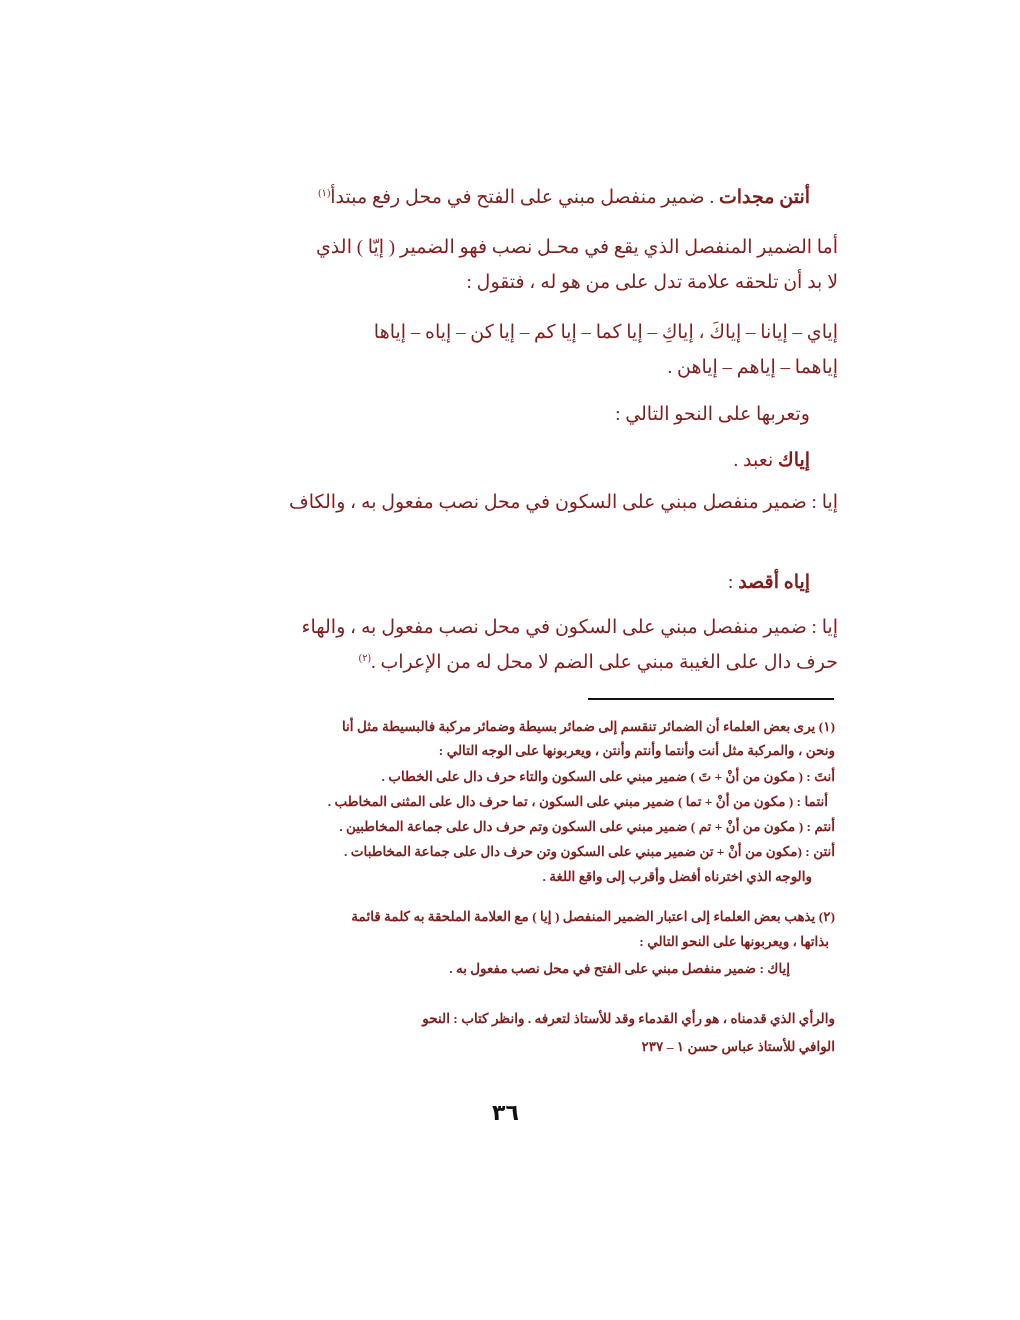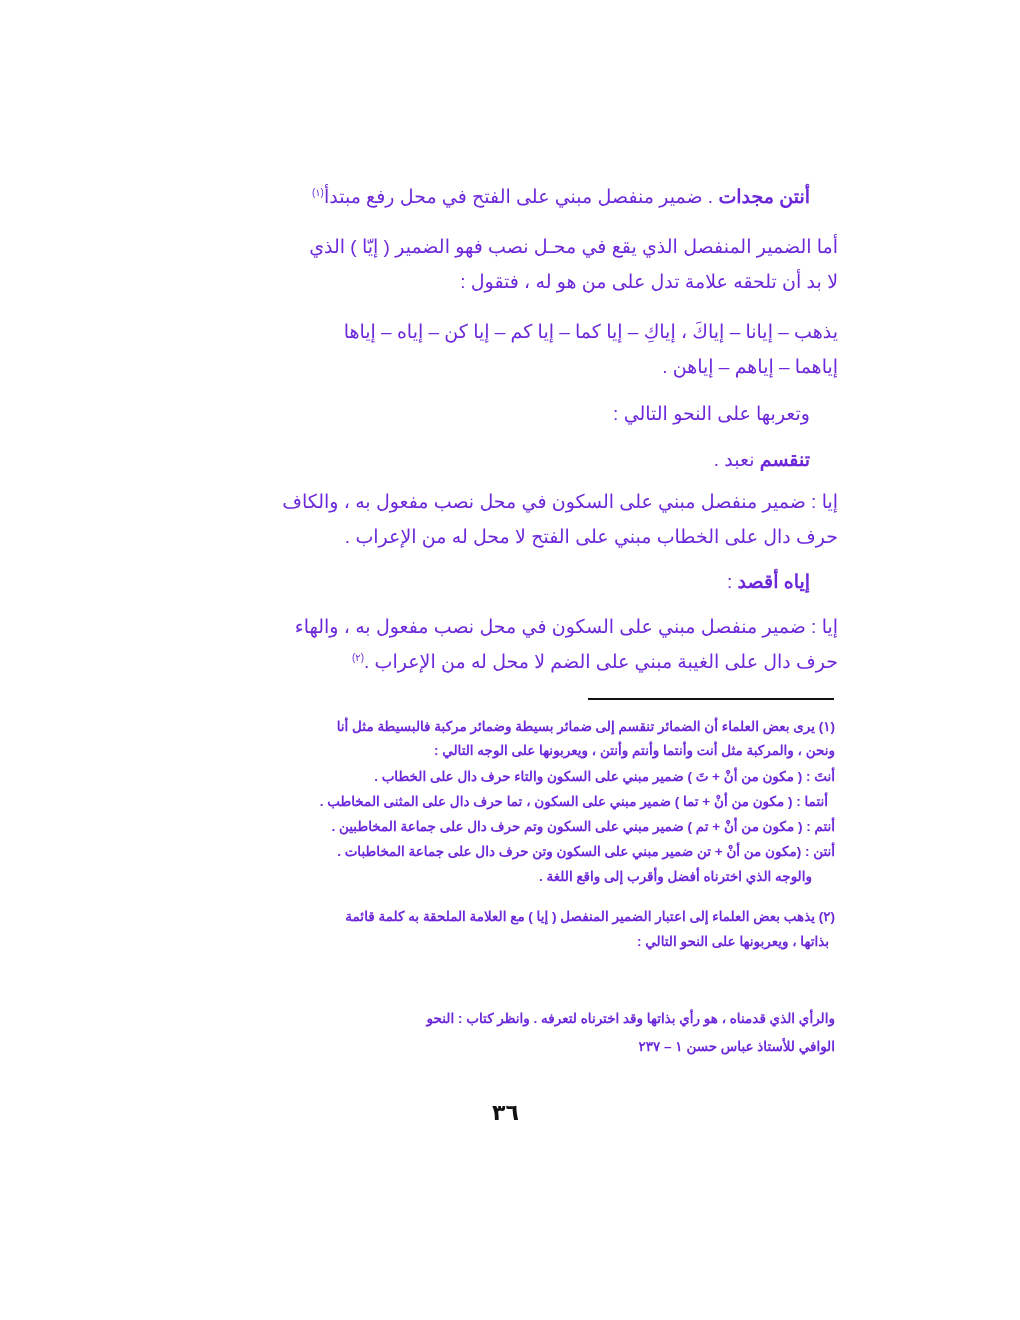--- a/index.html
+++ b/index.html
@@ -1,62 +1,62 @@
 <!DOCTYPE html>
 <html><head>
   <meta charset="utf-8">
   <style>
     html, body { margin: 0; padding: 0; background: #ffffff; }
     body { width: 1020px; height: 1320px; position: relative; overflow: hidden; color: #111; }
     .page { position: absolute; left: 0; top: 0; width: 1020px; height: 1320px; background: #fff; }
     .line {
       position: absolute; direction: rtl; text-align: left; white-space: nowrap;
-      font-family: Liberation Sans, sans-serif; color: #6d28d9;
+      font-family: Liberation Serif, serif; color: #7f1d1d;
     }
     .main { font-size: 19px; }
     .fn { font-size: 13.5px; font-weight: bold; }
     .b { font-weight: bold; }
     sup { font-size: 10px; }
     .sep { position: absolute; left: 588px; top: 698px; width: 246px; height: 2px; background: #111; }
     .pagenum { position: absolute; left: 492px; top: 1100px; font-family: "DejaVu Sans", sans-serif; font-size: 22px; font-weight: bold; direction: rtl; }
   </style>
 </head>
 <body>
 
 <div class="page">
 
   <div class="line main" style="right:210px; top:185px;">
     <span class="b">أنتن مجدات</span><span> . ضمير منفصل مبني على الفتح في محل رفع مبتدأ</span><sup>(١)</sup>
   </div>
   <div class="line main" style="right:182px; top:235px;">أما الضمير المنفصل الذي يقع في محـل نصب فهو الضمير ( إيّا ) الذي</div>
   <div class="line main" style="right:182px; top:270px;">لا بد أن تلحقه علامة تدل على من هو له ، فتقول :</div>
-  <div class="line main" style="right:182px; top:320px;">يذهب – إيانا – إياكَ ، إياكِ – إيا كما – إيا كم – إيا كن – إياه – إياها</div>
+  <div class="line main" style="right:182px; top:320px;">إياي – إيانا – إياكَ ، إياكِ – إيا كما – إيا كم – إيا كن – إياه – إياها</div>
   <div class="line main" style="right:182px; top:355px;">إياهما – إياهم – إياهن .</div>
   <div class="line main" style="right:210px; top:402px;">وتعربها على النحو التالي :</div>
   <div class="line main" style="right:210px; top:448px;">
-    <span class="b">تنقسم</span><span> نعبد .</span>
+    <span class="b">إياك</span><span> نعبد .</span>
   </div>
   <div class="line main" style="right:182px; top:490px;">إيا : ضمير منفصل مبني على السكون في محل نصب مفعول به ، والكاف</div>
-  <div class="line main" style="right:182px; top:525px;">حرف دال على الخطاب مبني على الفتح لا محل له من الإعراب .</div>
   <div class="line main" style="right:210px; top:570px;">
     <span class="b">إياه أقصد</span><span> :</span>
   </div>
   <div class="line main" style="right:182px; top:615px;">إيا : ضمير منفصل مبني على السكون في محل نصب مفعول به ، والهاء</div>
   <div class="line main" style="right:182px; top:650px;">
     <span>حرف دال على الغيبة مبني على الضم لا محل له من الإعراب .</span><sup>(٢)</sup>
   </div>
 
   <div class="sep"></div>
 
   <div class="line fn" style="right:185px; top:718px;">(١) يرى بعض العلماء أن الضمائر تنقسم إلى ضمائر بسيطة وضمائر مركبة فالبسيطة مثل أنا</div>
   <div class="line fn" style="right:185px; top:742px;">ونحن ، والمركبة مثل أنت وأنتما وأنتم وأنتن ، ويعربونها على الوجه التالي :</div>
   <div class="line fn" style="right:185px; top:768px;">أنتَ : ( مكون من أنْ + تَ ) ضمير مبني على السكون والتاء حرف دال على الخطاب .</div>
   <div class="line fn" style="right:192px; top:793px;">أنتما : ( مكون من أنْ + تما ) ضمير مبني على السكون ، تما حرف دال على المثنى المخاطب .</div>
   <div class="line fn" style="right:185px; top:818px;">أنتم : ( مكون من أنْ + تم ) ضمير مبني على السكون وتم حرف دال على جماعة المخاطبين .</div>
   <div class="line fn" style="right:185px; top:843px;">أنتن : (مكون من أنْ + تن ضمير مبني على السكون وتن حرف دال على جماعة المخاطبات .</div>
   <div class="line fn" style="right:208px; top:868px;">والوجه الذي اخترناه أفضل وأقرب إلى واقع اللغة .</div>
   <div class="line fn" style="right:185px; top:908px;">(٢) يذهب بعض العلماء إلى اعتبار الضمير المنفصل ( إيا ) مع العلامة الملحقة به كلمة قائمة</div>
   <div class="line fn" style="right:191px; top:933px;">بذاتها ، ويعربونها على النحو التالي :</div>
-  <div class="line fn" style="right:185px; top:1010px;">والرأي الذي قدمناه ، هو رأي بذاتها وقد اخترناه لتعرفه . وانظر كتاب : النحو</div>
+  <div class="line fn" style="right:230px; top:960px;">إياك : ضمير منفصل مبني على الفتح في محل نصب مفعول به .</div>
+  <div class="line fn" style="right:185px; top:1010px;">والرأي الذي قدمناه ، هو رأي القدماء وقد للأستاذ لتعرفه . وانظر كتاب : النحو</div>
   <div class="line fn" style="right:185px; top:1038px;">الوافي للأستاذ عباس حسن ١ – ٢٣٧</div>
 
   <div class="pagenum">٣٦</div>
 </div>
 
 </body></html>

